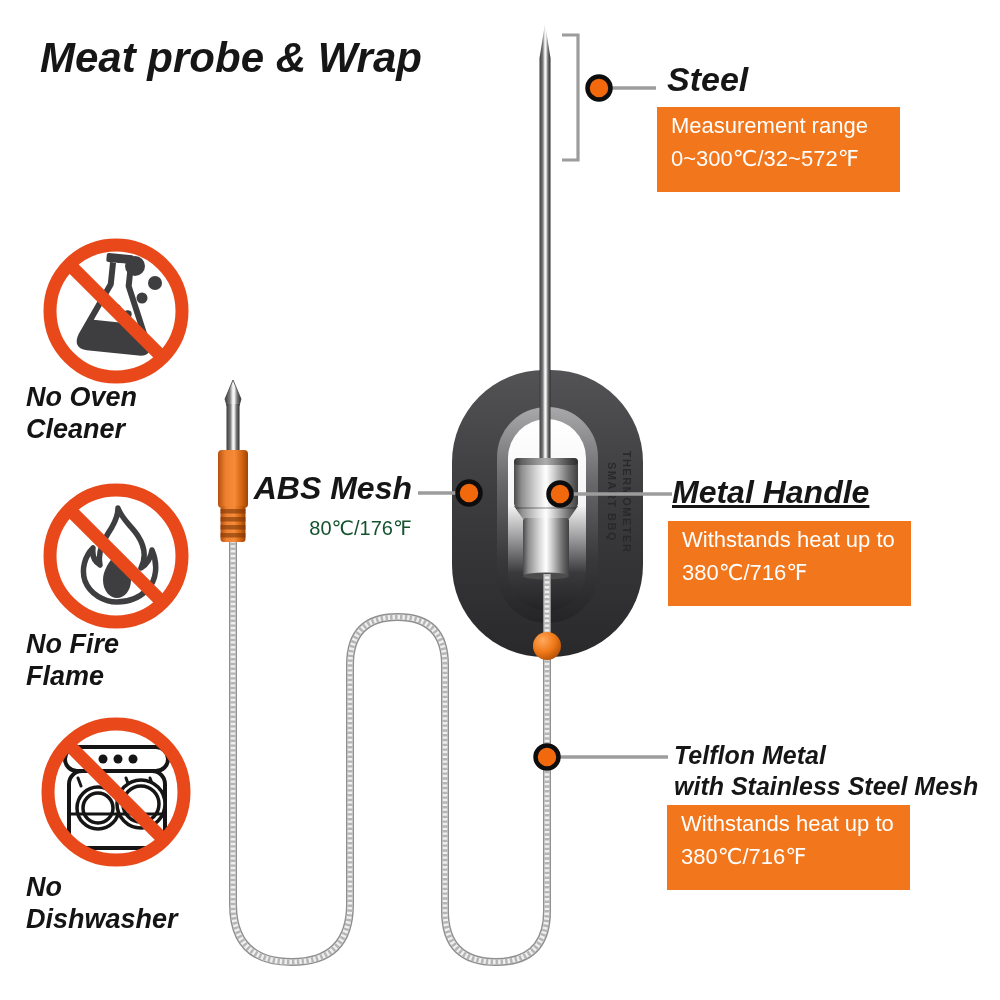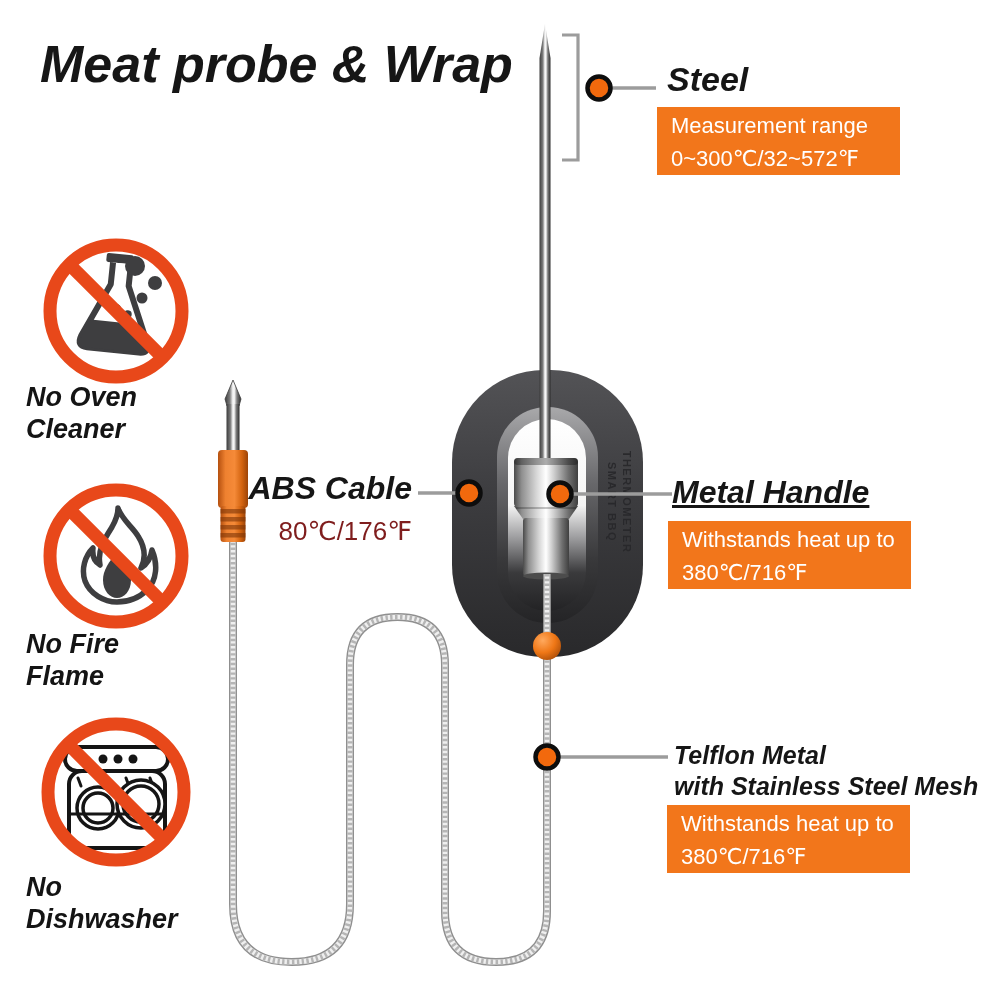--- a/index.html
+++ b/index.html
@@ -1,29 +1,29 @@
 <!DOCTYPE html>
 <html><head>
 <meta charset="utf-8">
 <style>
   html,body{margin:0;padding:0;background:#fff;}
   #canvas{position:relative;width:1000px;height:1000px;background:#fff;overflow:hidden;
           font-family:"Liberation Sans",sans-serif;}
   #art{position:absolute;left:0;top:0;}
   .txt{position:absolute;color:#1a1a1a;}
   .lbl{font-family:"Liberation Sans","DejaVu Sans",sans-serif;font-weight:bold;font-style:italic;color:#161616;}
-  .title{left:40px;top:34px;font-size:52px;letter-spacing:0px;}
+  .title{left:40px;top:34px;font-size:42px;letter-spacing:0px;}
   .sensor-lbl{left:667px;top:60px;font-size:34px;}
   .metal-lbl{left:672px;top:474px;font-size:32px;text-decoration:underline;}
   .teflon-lbl{left:674px;top:740px;font-size:25px;line-height:31px;}
   .abs-wrap-block{left:200px;top:470px;width:212px;text-align:right;}
   .abs-lbl{font-size:32px;}
-  .abs-temp{font-size:26px;color:#7f1d1d;margin-top:9px;font-family:"Liberation Sans","DejaVu Sans",sans-serif;}
+  .abs-temp{font-size:20px;color:#14532d;margin-top:9px;font-family:"Liberation Sans","DejaVu Sans",sans-serif;}
   .obox{position:absolute;width:219px;background:#f2761b;color:#fff;
-        font-size:22px;line-height:33px;padding:2px 10px 0 14px;
+        font-size:22px;line-height:33px;padding:2px 10px 17px 14px;
         font-family:"Liberation Sans","DejaVu Sans",sans-serif;}
   .obox .l2{white-space:nowrap;}
   .sensor-box{left:657px;top:107px;}
   .metal-box{left:668px;top:521px;}
   .teflon-box{left:667px;top:805px;}
   .warn{position:absolute;left:26px;width:182px;text-align:left;
         font-family:"Liberation Sans","DejaVu Sans",sans-serif;
         font-weight:bold;font-style:italic;font-size:27px;line-height:32px;color:#141414;}
   .w1{top:381px;} .w2{top:628px;} .w3{top:871px;}
 </style>
@@ -208,21 +208,21 @@
 
   <div class="txt lbl title">Meat probe &amp; Wrap</div>
 
   <div class="txt lbl sensor-lbl">Steel</div>
   <div class="obox sensor-box">
     <div class="l1">Measurement range</div>
     <div class="l2">0~300℃/32~572℉</div>
   </div>
 
   <div class="txt abs-wrap-block">
-    <div class="lbl abs-lbl">ABS Cable</div>
+    <div class="lbl abs-lbl">ABS Mesh</div>
     <div class="abs-temp">80℃/176℉</div>
   </div>
 
   <div class="txt lbl metal-lbl">Metal Handle</div>
   <div class="obox metal-box">
     <div class="l1">Withstands heat up to</div>
     <div class="l2">380℃/716℉</div>
   </div>
 
   <div class="txt lbl teflon-lbl">

